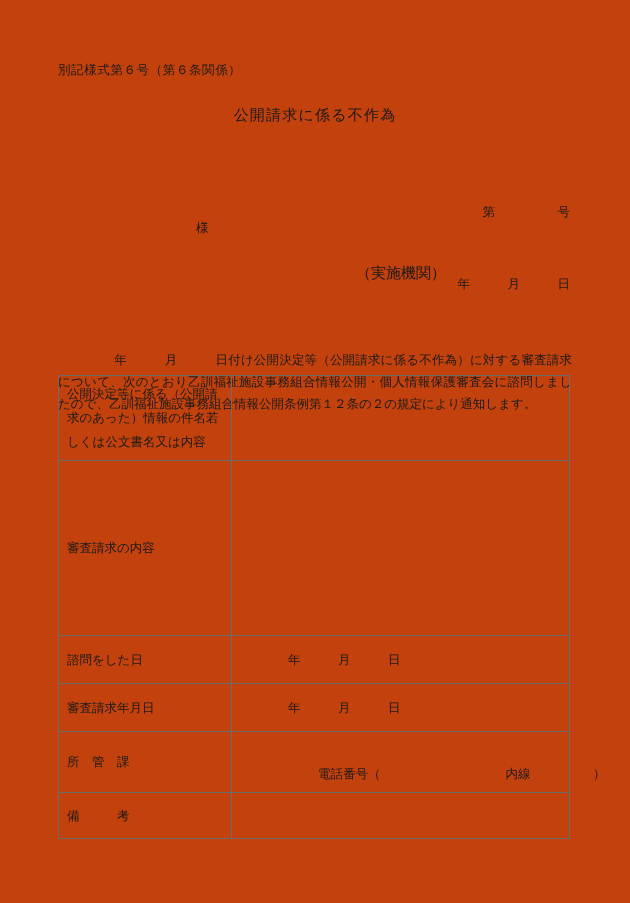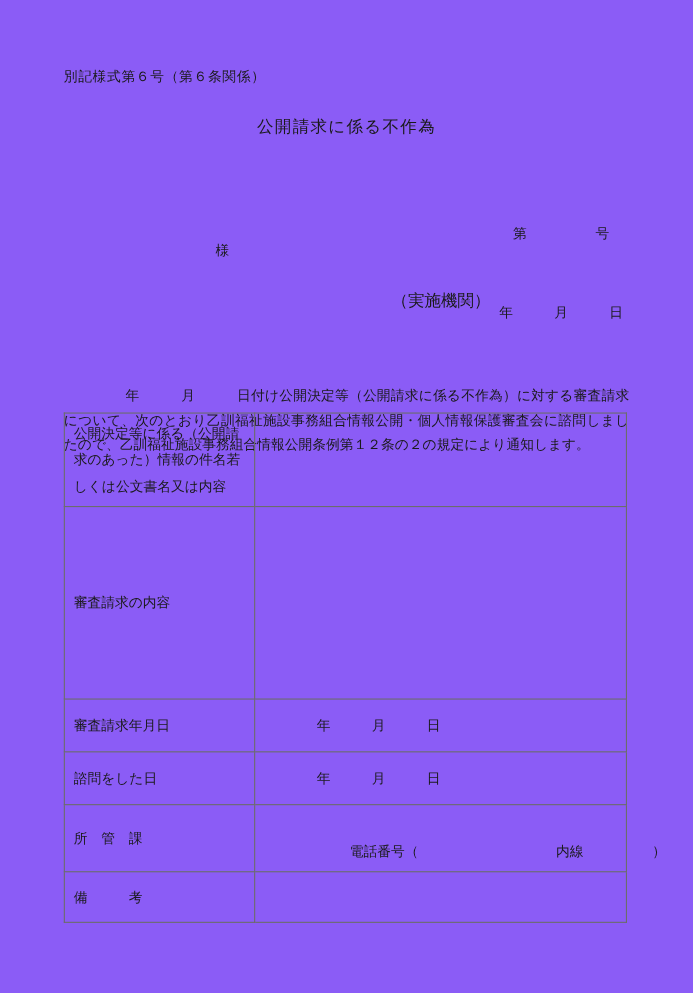--- a/index.html
+++ b/index.html
@@ -11,21 +11,21 @@
     width: 630px;
     height: 903px;
     position: relative;
     font-family: "Liberation Serif", "DejaVu Serif", serif;
     color: #1a1a1a;
     overflow: hidden;
   }
   .page {
     position: absolute;
     inset: 0;
-    background: #8b5cf6;
+    background: #c2410c;
   }
 
   
   .form-number {
     position: absolute;
     left: 58px;
     top: 62px;
     font-size: 12.5px;
     letter-spacing: 0.6px;
     white-space: pre;
@@ -43,21 +43,21 @@
   }
 
   
   .meta-block {
     position: absolute;
     right: 60px;
     top: 152px;
     font-size: 12.5px;
     line-height: 24px;
     white-space: pre;
-    text-align: center;
+    text-align: right;
     width: 120px;
   }
 
   
   .addressee {
     position: absolute;
     left: 196px;
     top: 220px;
     font-size: 12.5px;
     white-space: pre;
@@ -163,27 +163,27 @@
         <td class="label-cell">公開決定等に係る（公開請
 求のあった）情報の件名若
 しくは公文書名又は内容</td>
         <td class="value-cell"></td>
       </tr>
       <tr class="row-content h-content">
         <td class="label-cell">審査請求の内容</td>
         <td class="value-cell"></td>
       </tr>
       <tr class="h-date">
-        <td class="label-cell">審査請求年月日</td>
+        <td class="label-cell">諮問をした日</td>
         <td class="value-cell">
           <span class="date-fields">年　　　月　　　日</span>
         </td>
       </tr>
       <tr class="h-date">
-        <td class="label-cell">諮問をした日</td>
+        <td class="label-cell">審査請求年月日</td>
         <td class="value-cell">
           <span class="date-fields">年　　　月　　　日</span>
         </td>
       </tr>
       <tr class="h-dept">
         <td class="label-cell">所　管　課</td>
         <td class="value-cell">
           <span class="phone-line">電話番号（　　　　　　　　　　内線　　　　　）</span>
         </td>
       </tr>

